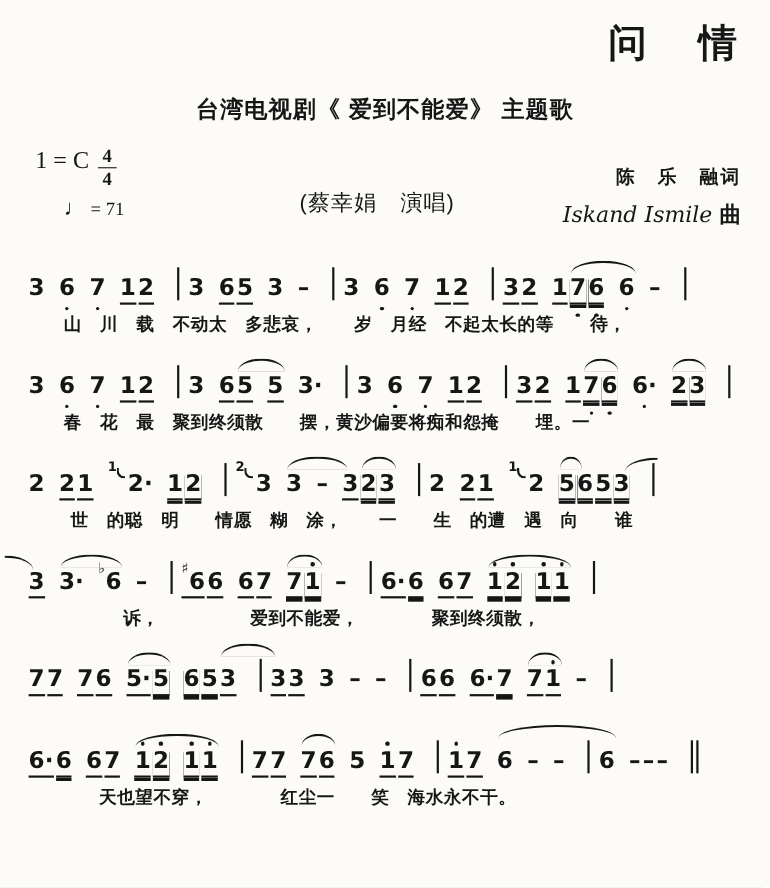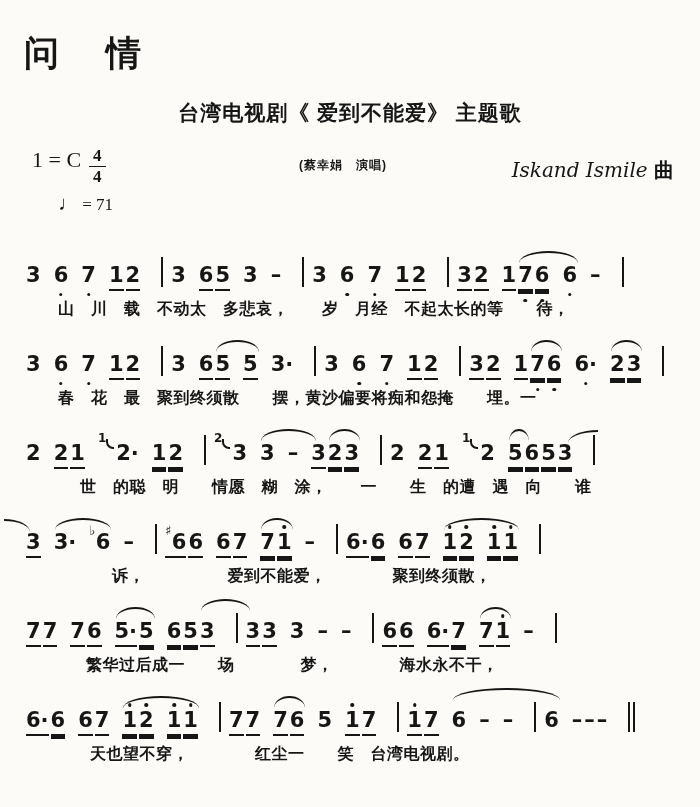--- a/index.html
+++ b/index.html
@@ -5,38 +5,38 @@
   html,body{margin:0;padding:0;background:#e9e7e2;}
   .page{
     width:700px;height:807px;box-sizing:border-box;
     margin:0 auto;padding:8px 24px 6px 24px;
     background:#fcfbf7;color:#161616;
     font-family:"Liberation Serif", serif;
     overflow:hidden;position:relative;
   }
   
   .title{
-    text-align:left;font-size:35px;font-weight:700;
-    letter-spacing:6px;margin-top:22px;
+    text-align:right;font-size:35px;font-weight:700;
+    letter-spacing:6px;margin-top:8px;
     font-family:Liberation Sans, sans-serif;
   }
   .subtitle{
     text-align:center;font-size:21px;font-weight:700;
     margin-top:22px;letter-spacing:1px;
     font-family:"Liberation Sans", sans-serif;
   }
   .meta{display:flex;justify-content:space-between;align-items:flex-start;margin-top:20px;height:84px;}
   .keyblock{font-size:22px;min-width:170px;padding-left:8px;}
   .keyline{display:flex;gap:8px;}
   .frac{display:inline-block;text-align:center;font-size:17px;font-weight:700;line-height:1.05;vertical-align:middle;}
   .frac .num{display:block;border-bottom:1.8px solid #161616;padding:0 4px 1px 4px;}
   .frac .den{display:block;padding-top:1px;}
   .tempo{font-size:17px;margin-top:6px;padding-left:26px;}
   .tempo .q{font-size:20px;font-weight:700;}
-  .performer{font-size:12px;font-weight:700;margin-top:10px;letter-spacing:1px;
+  .performer{font-size:20px;font-weight:400;margin-top:38px;letter-spacing:1px;
     font-family:"Liberation Sans", sans-serif;}
   .authors{text-align:right;min-width:190px;padding-right:2px;}
   .lyricist{font-size:17px;font-weight:600;letter-spacing:2px;margin-top:16px;
     font-family:"Liberation Sans", sans-serif;}
   .composer{font-size:20px;font-style:italic;margin-top:10px;font-family:"DejaVu Serif", serif;}
   .composer b{font-style:normal;font-weight:700;font-family:"Liberation Sans", sans-serif;}
   
   .system{margin-top:10px;}
   .mline{
     padding:16px 0 14px 2px;white-space:nowrap;
@@ -80,21 +80,21 @@
     content:"";position:absolute;left:1px;right:12px;top:-14px;height:10px;
     border-top:2.5px solid #161616;
     border-radius:50% 50% 0 0 / 100% 100% 0 0;
   }
   .lyrics{
     font-size:16px;font-weight:600;letter-spacing:0.5px;white-space:pre;
     font-family:"Liberation Sans", sans-serif;margin-top:-6px;
   }
   .system:nth-of-type(1) .lyrics{margin-left:34px;}
   .system:nth-of-type(2) .lyrics{margin-left:34px;}
-  .system:nth-of-type(3) .lyrics{margin-left:56px;}
+  .system:nth-of-type(3) .lyrics{margin-left:40px;}
   .system:nth-of-type(4) .lyrics{margin-left:88px;}
   .system:nth-of-type(5) .lyrics{margin-left:62px;}
   .system:nth-of-type(6) .lyrics{margin-left:66px;}
 </style>
 </head>
 <body>
 
 <div class="page">
 
   <div class="title">问　情</div>
@@ -109,20 +109,21 @@
           <span class="den">4</span>
         </span>
       </div>
       <div class="tempo">
         <span class="q">♩</span>
         <span>= 71</span>
       </div>
     </div>
     <div class="performer">(蔡幸娟　演唱)</div>
     <div class="authors">
+      <div class="lyricist">陈　乐　融词</div>
       <div class="composer"><span>Iskand Ismile</span> <b>曲</b></div>
     </div>
   </div>
 
   <div>
     <div class="system">
       <div class="mline"><span class="note"><span class="tx">3</span></span><span class="note"><span class="tx">6</span><i class="dl"></i></span><span class="note"><span class="tx">7</span><i class="dl"></i></span><span class="note u1 j"><span class="tx">1</span></span><span class="note u1"><span class="tx">2</span></span><span class="vbar"></span><span class="note"><span class="tx">3</span></span><span class="note u1 j"><span class="tx">6</span></span><span class="note u1"><span class="tx">5</span></span><span class="note"><span class="tx">3</span></span><span class="note"><span class="tx">–</span></span><span class="vbar"></span><span class="note"><span class="tx">3</span></span><span class="note"><span class="tx">6</span><i class="dl"></i></span><span class="note"><span class="tx">7</span><i class="dl"></i></span><span class="note u1 j"><span class="tx">1</span></span><span class="note u1"><span class="tx">2</span></span><span class="vbar"></span><span class="note u1 j"><span class="tx">3</span></span><span class="note u1"><span class="tx">2</span></span><span class="note u1 j"><span class="tx">1</span></span><span class="slur"><span class="note u2 j"><span class="tx">7</span><i class="dl"></i></span><span class="note u2"><span class="tx">6</span><i class="dl"></i></span><span class="note"><span class="tx">6</span><i class="dl"></i></span></span><span class="note"><span class="tx">–</span></span><span class="vbar"></span></div>
       <div class="lyrics">山　川　载　不动太　多悲哀，　　岁　月经　不起太长的等　　待，</div>
     </div>
     <div class="system">
@@ -132,21 +133,20 @@
     <div class="system">
       <div class="mline"><span class="note"><span class="tx">2</span></span><span class="note u1 j"><span class="tx">2</span></span><span class="note u1"><span class="tx">1</span></span><span class="note"><sup class="g">1</sup><span class="tx">2·</span></span><span class="note u2 j"><span class="tx">1</span></span><span class="note u2"><span class="tx">2</span></span><span class="vbar"></span><span class="note"><sup class="g">2</sup><span class="tx">3</span></span><span class="slur"><span class="note"><span class="tx">3</span></span><span class="note"><span class="tx">–</span></span><span class="note u1 j"><span class="tx">3</span></span></span><span class="slur"><span class="note u2 j"><span class="tx">2</span></span><span class="note u2"><span class="tx">3</span></span></span><span class="vbar"></span><span class="note"><span class="tx">2</span></span><span class="note u1 j"><span class="tx">2</span></span><span class="note u1"><span class="tx">1</span></span><span class="note"><sup class="g">1</sup><span class="tx">2</span></span><span class="slur"><span class="note u2 j"><span class="tx">5</span></span><span class="note u2 j"><span class="tx">6</span></span></span><span class="note u2 j"><span class="tx">5</span></span><span class="note u2"><span class="tx">3</span><i class="tout"></i></span><span class="vbar"></span></div>
       <div class="lyrics">世　的聪　明　　情愿　糊　涂，　　一　　生　的遭　遇　向　　谁</div>
     </div>
     <div class="system">
       <div class="mline"><span class="note u1"><span class="tx">3</span><i class="tin"></i></span><span class="slur"><span class="note"><span class="tx">3·</span></span><span class="note"><sup class="acc">♭</sup><span class="tx">6</span></span></span><span class="note"><span class="tx">–</span></span><span class="vbar"></span><span class="note u1 j"><sup class="acc">♯</sup><span class="tx">6</span></span><span class="note u1"><span class="tx">6</span></span><span class="note u1 j"><span class="tx">6</span></span><span class="note u1"><span class="tx">7</span></span><span class="slur"><span class="note u2 j"><span class="tx">7</span></span><span class="note u2"><span class="tx">1</span><i class="dh"></i></span></span><span class="note"><span class="tx">–</span></span><span class="vbar"></span><span class="note u1 j"><span class="tx">6·</span></span><span class="note u2"><span class="tx">6</span></span><span class="note u1 j"><span class="tx">6</span></span><span class="note u1"><span class="tx">7</span></span><span class="slur"><span class="note u2 j"><span class="tx">1</span><i class="dh"></i></span><span class="note u2"><span class="tx">2</span><i class="dh"></i></span><span class="note u2 j"><span class="tx">1</span><i class="dh"></i></span><span class="note u2"><span class="tx">1</span><i class="dh"></i></span></span><span class="vbar"></span></div>
       <div class="lyrics">诉，　　　　　爱到不能爱，　　　　聚到终须散，</div>
     </div>
     <div class="system">
       <div class="mline"><span class="note u1 j"><span class="tx">7</span></span><span class="note u1"><span class="tx">7</span></span><span class="note u1 j"><span class="tx">7</span></span><span class="note u1"><span class="tx">6</span></span><span class="slur"><span class="note u1 j"><span class="tx">5·</span></span><span class="note u2"><span class="tx">5</span></span></span><span class="note u2 j"><span class="tx">6</span></span><span class="note u2 j"><span class="tx">5</span></span><span class="slur"><span class="note u1"><span class="tx">3</span></span><span class="vbar"></span><span class="note u1 j"><span class="tx">3</span></span></span><span class="note u1"><span class="tx">3</span></span><span class="note"><span class="tx">3</span></span><span class="note"><span class="tx">–</span></span><span class="note"><span class="tx">–</span></span><span class="vbar"></span><span class="note u1 j"><span class="tx">6</span></span><span class="note u1"><span class="tx">6</span></span><span class="note u1 j"><span class="tx">6·</span></span><span class="note u2"><span class="tx">7</span></span><span class="slur"><span class="note u1 j"><span class="tx">7</span></span><span class="note u1"><span class="tx">1</span><i class="dh"></i></span></span><span class="note"><span class="tx">–</span></span><span class="vbar"></span></div>
-      <div class="lyrics">繁华过后成一　　场　　　　梦，　　　　海水永不干，</div>
     </div>
     <div class="system">
       <div class="mline"><span class="note u1 j"><span class="tx">6·</span></span><span class="note u2"><span class="tx">6</span></span><span class="note u1 j"><span class="tx">6</span></span><span class="note u1"><span class="tx">7</span></span><span class="slur"><span class="note u2 j"><span class="tx">1</span><i class="dh"></i></span><span class="note u2"><span class="tx">2</span><i class="dh"></i></span><span class="note u2 j"><span class="tx">1</span><i class="dh"></i></span><span class="note u2"><span class="tx">1</span><i class="dh"></i></span></span><span class="vbar"></span><span class="note u1 j"><span class="tx">7</span></span><span class="note u1"><span class="tx">7</span></span><span class="slur"><span class="note u1 j"><span class="tx">7</span></span><span class="note u1"><span class="tx">6</span></span></span><span class="note"><span class="tx">5</span></span><span class="note u1 j"><span class="tx">1</span><i class="dh"></i></span><span class="note u1"><span class="tx">7</span></span><span class="vbar"></span><span class="note u1 j"><span class="tx">1</span><i class="dh"></i></span><span class="note u1"><span class="tx">7</span></span><span class="slur"><span class="note"><span class="tx">6</span></span><span class="note"><span class="tx">–</span></span><span class="note"><span class="tx">–</span></span><span class="vbar"></span><span class="note"><span class="tx">6</span></span></span><span class="note j"><span class="tx">–</span></span><span class="note j"><span class="tx">–</span></span><span class="note"><span class="tx">–</span></span><span class="vbar dbl"></span></div>
-      <div class="lyrics">天也望不穿，　　　　红尘一　　笑　台湾电视剧。</div>
+      <div class="lyrics">天也望不穿，　　　　红尘一　　笑　海水永不干。</div>
     </div>
   </div>
 
 </div>
 
 </body></html>

